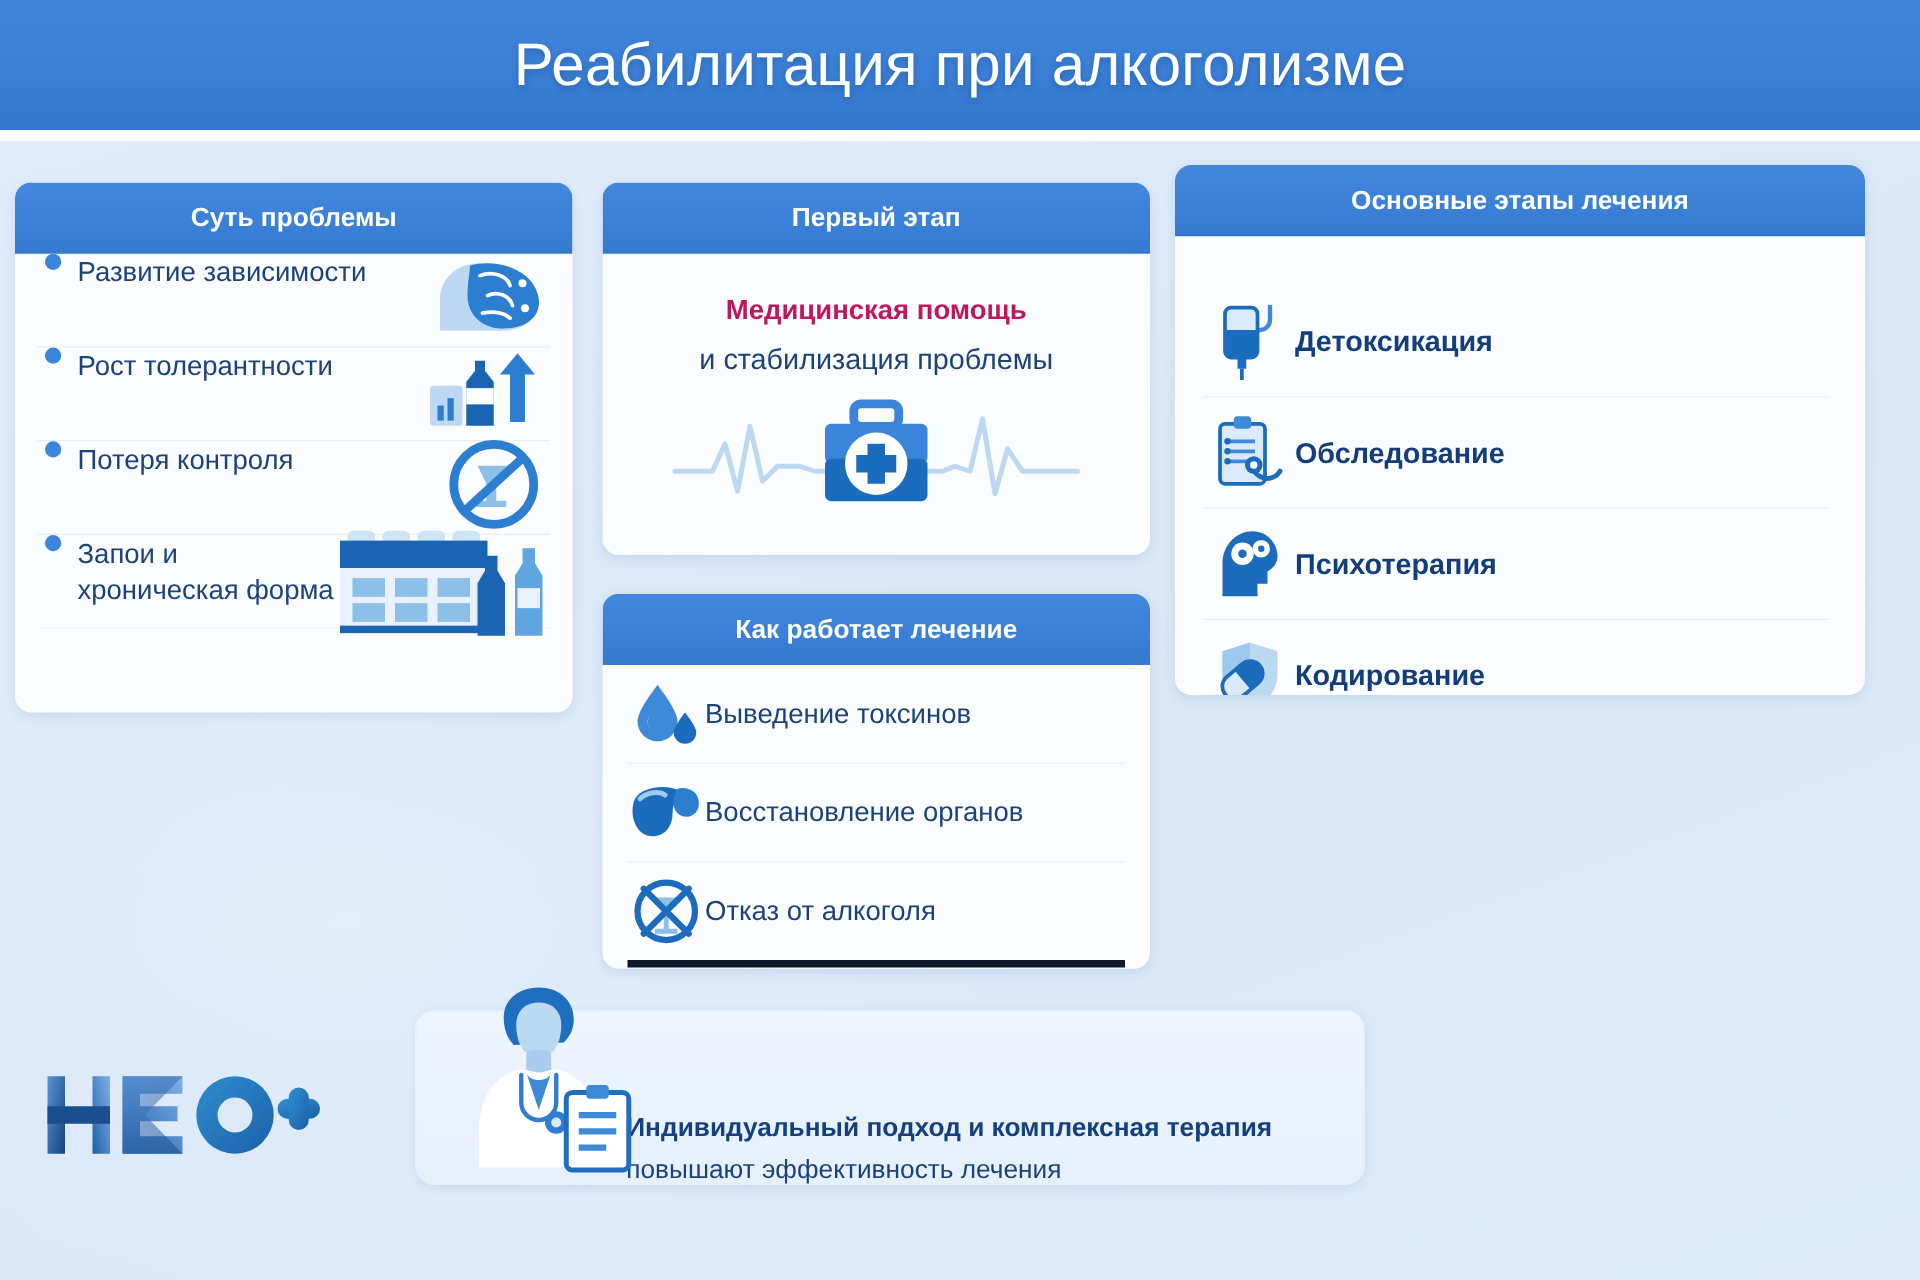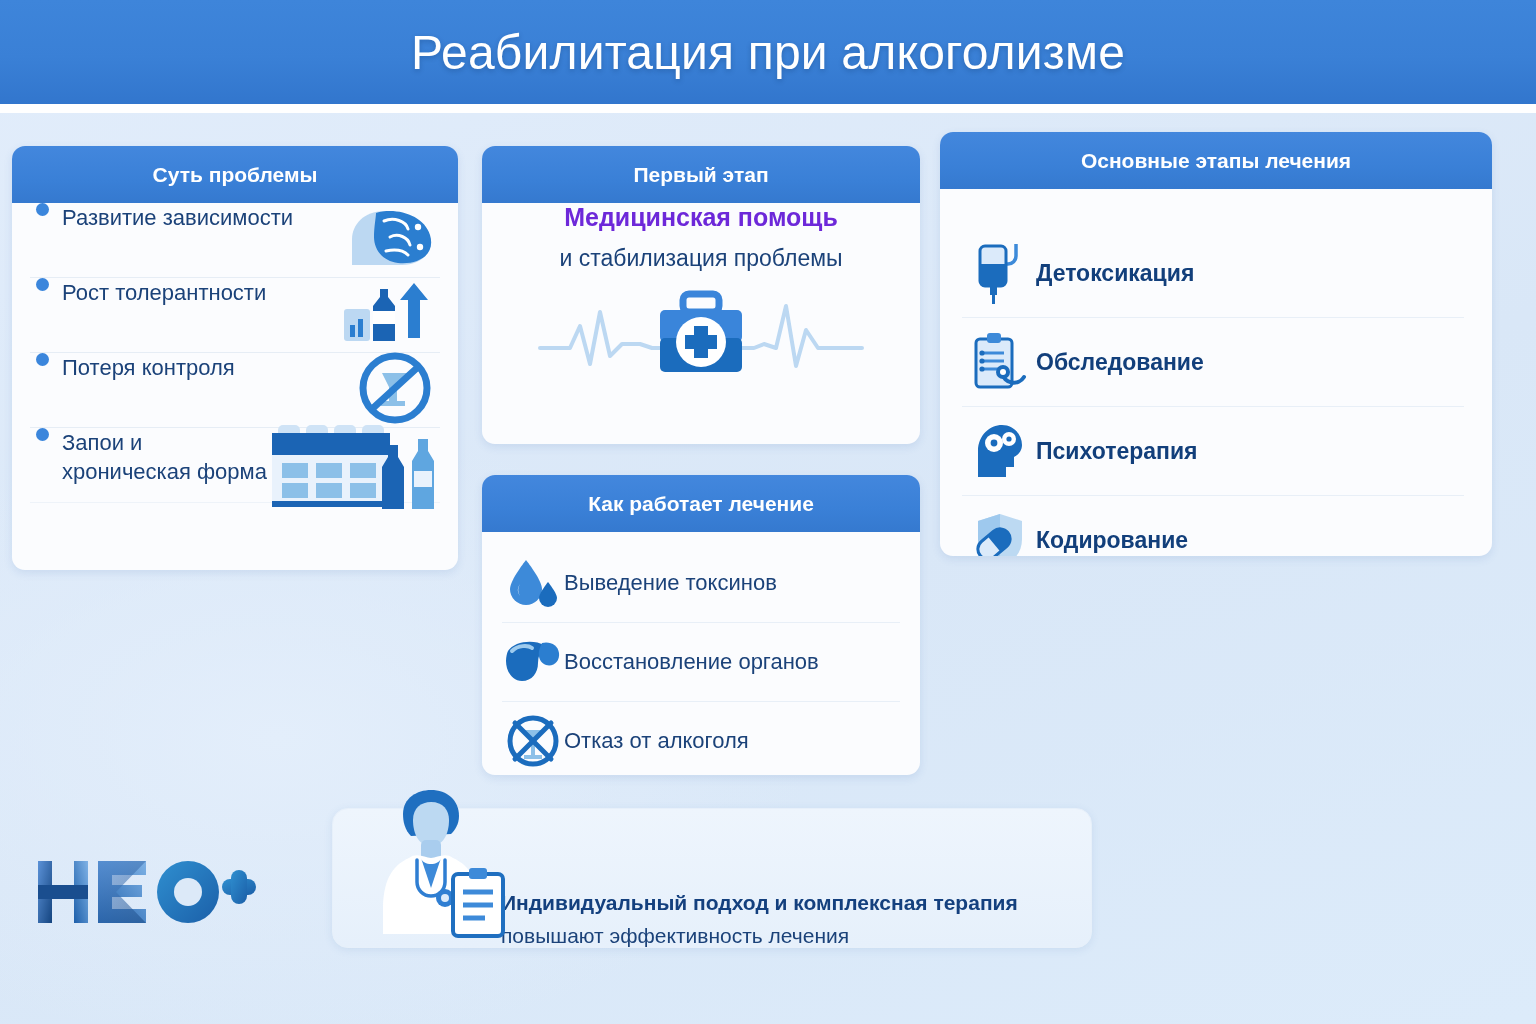--- a/index.html
+++ b/index.html
@@ -38,21 +38,21 @@
   
   .brow{
     position:relative;display:flex;align-items:flex-start;
     border-bottom:1px solid #e6edf5;min-height:74px;
   }
   .brow:last-child{border-bottom:1px solid #eef3f9;}
   .bullet{width:13px;height:13px;border-radius:50%;background:#3b86dc;flex:none;margin:0 13px 0 6px;}
   .btext{color:#1b4279;font-size:22px;line-height:29px;z-index:2;}
   .ic{position:absolute;right:2px;top:50%;transform:translateY(-50%);z-index:1;}
   
-  .stage-line1{color:#6d28d9;font-size:25px;font-weight:bold;text-align:center;}
+  .stage-line1{color:#be185d;font-size:22px;font-weight:bold;text-align:center;margin-top:32px;}
   .stage-line2{color:#1b4279;font-size:23px;text-align:center;margin-top:13px;}
   .stage-art{display:flex;justify-content:center;align-items:center;margin-top:14px;}
   
   .irow{display:flex;align-items:center;min-height:78px;border-bottom:1px solid #e8eff7;}
   .irow:last-child{border-bottom:6px solid #0f172a;}
   .irow .glyph{width:62px;flex:none;display:flex;align-items:center;justify-content:center;}
   .irow .lab{color:#1b4279;font-size:22px;}
   .irow .lab.bold{color:#123f7b;font-weight:bold;font-size:23px;}
   
   .banner{
@@ -177,21 +177,21 @@
         <rect x="149" y="49" width="32" height="14" fill="#1b6cbd"></rect>
       </svg>
     </div>
   </div>
 </div>
 
 <div class="card" style="left:482px;top:475px;width:438px;height:300px;">
   <div class="card-head">
     <span>Как работает лечение</span>
   </div>
-  <div class="card-body" style="padding:12px 20px;">
+  <div class="card-body" style="padding:0 20px;">
 
     <div class="irow">
       <div class="glyph">
         <svg width="54" height="54" viewBox="0 0 54 54">
           <path d="M20 4 C20 4 4 24 4 33 a16 16 0 0 0 32 0 C36 24 20 4 20 4 z" fill="#3d8ad9"></path>
           <path d="M14 28 a8 10 0 0 0 0 12 a10 10 0 0 1 0 -12 z" fill="#fff" opacity=".85"></path>
           <path d="M42 26 C42 26 33 37 33 42 a9 9 0 0 0 18 0 C51 37 42 26 42 26 z" fill="#1b6cbd"></path>
         </svg>
       </div>
       <div class="lab">Выведение токсинов</div>

